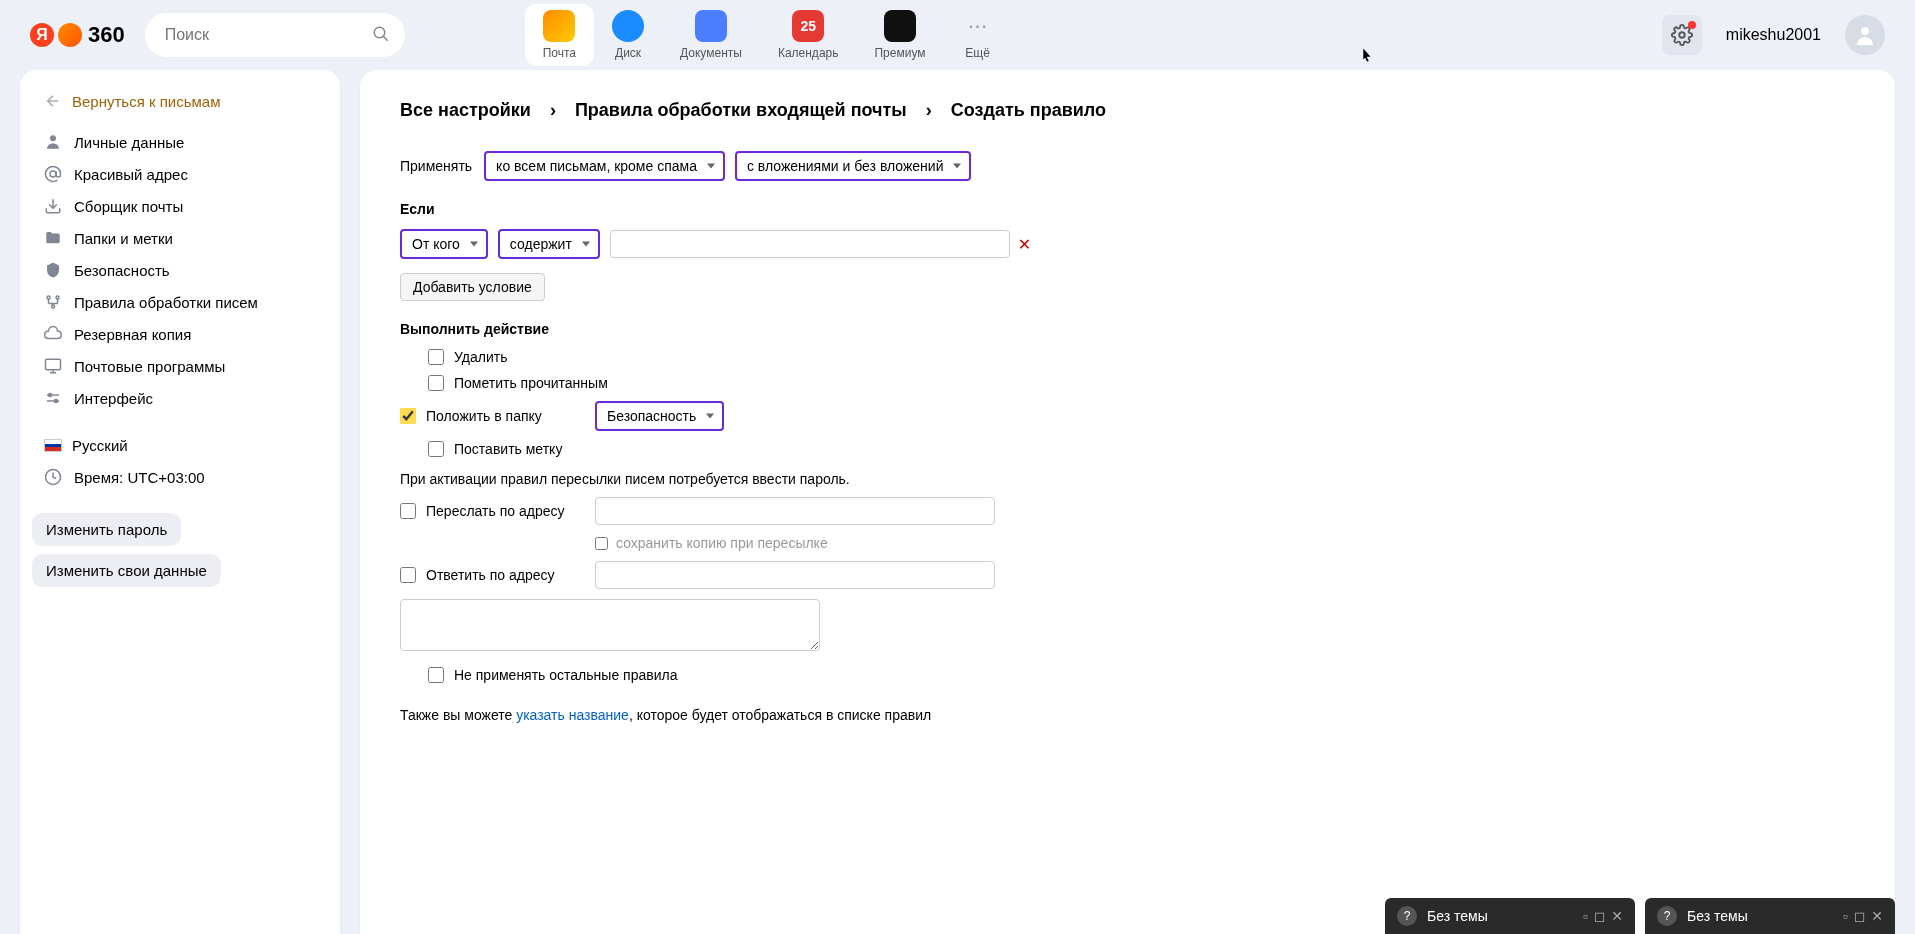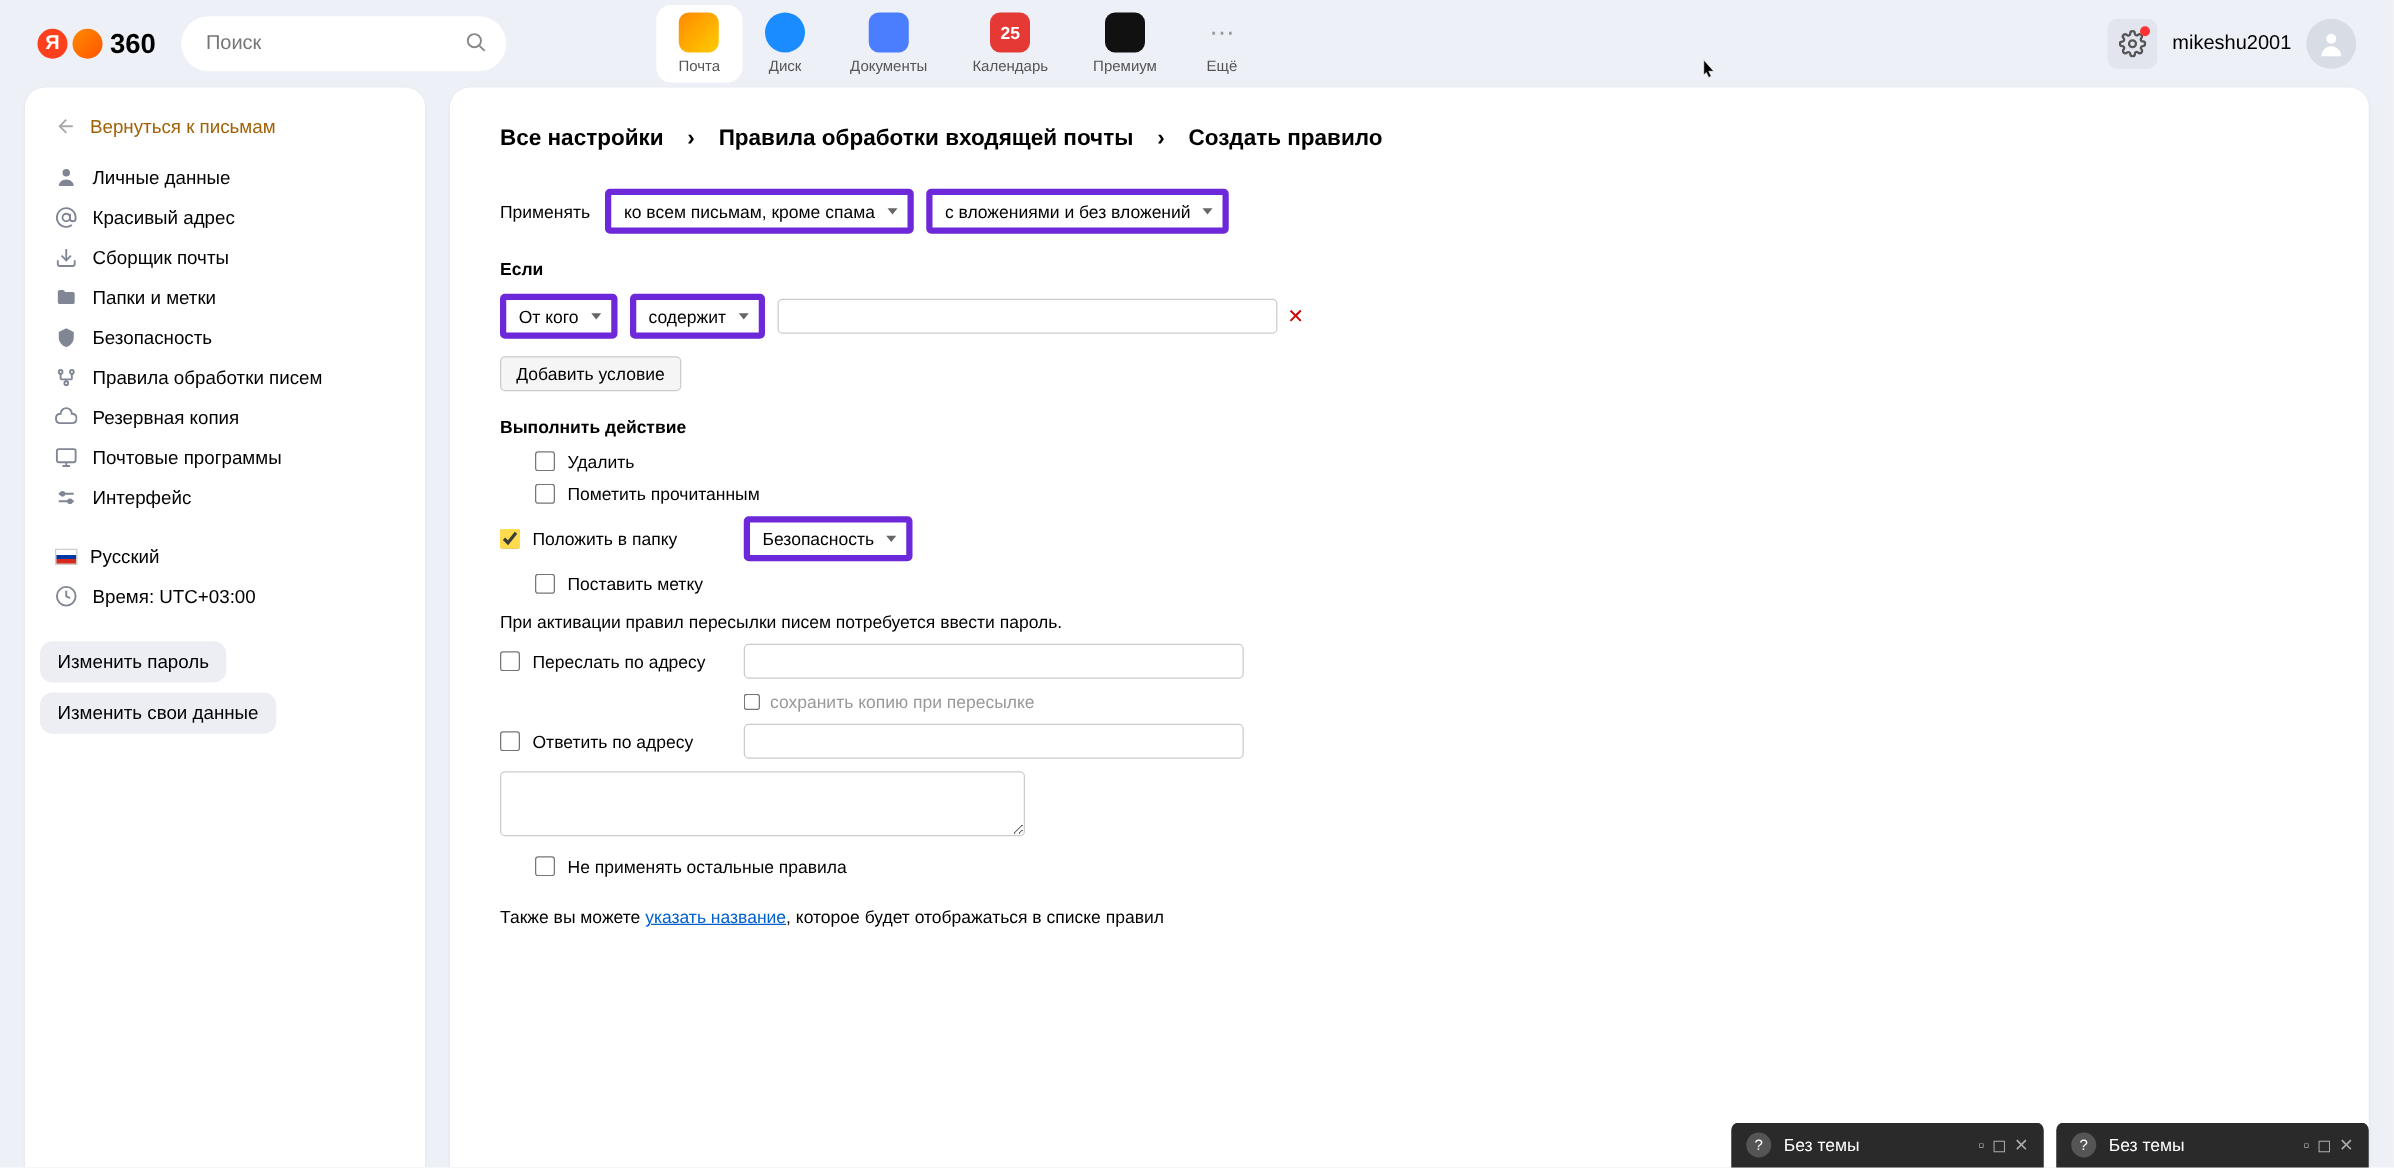--- a/index.html
+++ b/index.html
@@ -14,21 +14,21 @@
 .search-box { background: #fff; border-radius: 24px; display: flex; align-items: center; padding: 0 20px; width: 260px; height: 44px; }
 .search-input { border: none; outline: none; flex: 1; font-size: 16px; color: #999; background: transparent; }
 .search-icon { color: #999; }
 
 .nav-apps { display: flex; margin-left: 120px; gap: 0; }
 .nav-app { display: flex; flex-direction: column; align-items: center; padding: 6px 18px; border-radius: 12px; cursor: pointer; }
 .nav-app.active { background: #fff; }
 .nav-app-icon { width: 32px; height: 32px; border-radius: 8px; margin-bottom: 4px; }
 .nav-app-label { font-size: 12px; color: #555; text-align: right; }
 
-.header-right { margin-left: auto; display: flex; align-items: center; gap: 12px; }
+.header-right { margin-left: auto; display: flex; align-items: center; gap: 24px; }
 .settings-btn { width: 40px; height: 40px; background: #e2e5ee; border-radius: 8px; display: flex; align-items: center; justify-content: center; position: relative; }
 .red-dot { position: absolute; top: 6px; right: 6px; width: 8px; height: 8px; background: #f33; border-radius: 50%; }
 .username { font-size: 16px; }
 .avatar { width: 40px; height: 40px; background: #d8dce5; border-radius: 50%; display: flex; align-items: center; justify-content: center; }
 
 .main-layout { display: flex; padding: 0 20px; gap: 20px; height: calc(934px - 70px); }
 .sidebar { width: 320px; background: #fff; border-radius: 16px 16px 0 0; padding: 22px 0; box-shadow: 0 1px 3px rgba(0,0,0,0.05); }
 .back-link { display: flex; align-items: center; padding: 0 24px 16px; color: #a16207; cursor: pointer; font-size: 15px; }
 .back-link svg { margin-right: 10px; }
 .side-item { display: flex; align-items: center; padding: 7px 24px; cursor: pointer; font-size: 15px; color: #000; }
@@ -37,36 +37,36 @@
 .side-pill { display: inline-block; background: #eceef4; padding: 8px 14px; margin: 4px 12px; border-radius: 10px; font-size: 15px; cursor: pointer; }
 .flag-ru { width: 18px; height: 13px; display: inline-block; background: linear-gradient(to bottom, #fff 33%, #0039a6 33%, #0039a6 66%, #d52b1e 66%); margin-right: 10px; border: 1px solid #ccc; }
 
 .content { flex: 1; background: #fff; border-radius: 16px 16px 0 0; padding: 30px 40px; box-shadow: 0 1px 3px rgba(0,0,0,0.05); overflow-y: auto; }
 .breadcrumb { font-size: 18px; margin-bottom: 30px; }
 .breadcrumb a { color: #000; text-decoration: none; font-weight: 600; }
 .breadcrumb .sep { margin: 0 14px; color: #000; font-weight: 600; }
 
 .field-row { display: flex; align-items: center; margin-bottom: 14px; flex-wrap: wrap; }
 .field-label { margin-right: 12px; font-size: 14px; }
-.select-box { border: 5px solid #6d28d9; border-radius: 4px; padding: 5px 26px 5px 10px; font-size: 14px; background: #fff; position: relative; cursor: pointer; margin-right: 10px; }
+.select-box { border: 2px solid #6d28d9; border-radius: 4px; padding: 5px 26px 5px 10px; font-size: 14px; background: #fff; position: relative; cursor: pointer; margin-right: 10px; }
 .select-box::after { content: ''; position: absolute; right: 8px; top: 50%; width: 0; height: 0; border-left: 4px solid transparent; border-right: 4px solid transparent; border-top: 5px solid #666; transform: translateY(-50%); }
 .text-input { border: 1px solid #ccc; border-radius: 4px; padding: 5px 10px; font-size: 14px; }
 .section-title { font-weight: bold; margin: 20px 0 12px; font-size: 14px; }
 .remove-x { color: #c00; cursor: pointer; margin-left: 8px; font-size: 16px; }
 .btn-small { border: 1px solid #ccc; background: #f5f5f5; padding: 5px 12px; border-radius: 4px; font-size: 14px; cursor: pointer; }
 
 .check-row { display: flex; align-items: center; margin-bottom: 10px; margin-left: 28px; }
 .check-row input[type=checkbox] { margin-right: 10px; width: 16px; height: 16px; accent-color: #ffdb4d; }
 .action-row { display: flex; align-items: center; margin-bottom: 10px; }
 .action-label-col { width: 195px; display: flex; align-items: center; }
 .note-text { font-size: 14px; color: #000; margin: 14px 0 10px; }
 .sub-check { margin-left: 195px; color: #999; display: flex; align-items: center; margin-bottom: 10px; font-size: 14px; }
 .sub-check input { margin-right: 8px; }
 textarea.reply-text { width: 420px; height: 52px; border: 1px solid #ccc; border-radius: 4px; padding: 6px; font-family: inherit; font-size: 14px; resize: both; }
-.link-text { color: #0060d0; text-decoration: underline; cursor: pointer; }
+.link-text { color: #0060d0; cursor: pointer; }
 
 .bottom-panels { position: fixed; bottom: 0; right: 20px; display: flex; gap: 10px; }
 .mini-window { background: #2a2a2a; color: #fff; display: flex; align-items: center; padding: 8px 12px; border-radius: 6px 6px 0 0; width: 250px; }
 .mini-q { width: 20px; height: 20px; background: #555; border-radius: 50%; display: flex; align-items: center; justify-content: center; font-size: 12px; margin-right: 10px; }
 .mini-title { flex: 1; font-size: 14px; }
 .mini-btn { margin-left: 6px; cursor: pointer; color: #aaa; }
 
 .cursor-hand { position: absolute; top: 46px; left: 1356px; pointer-events: none; }
 </style>
 </head>

